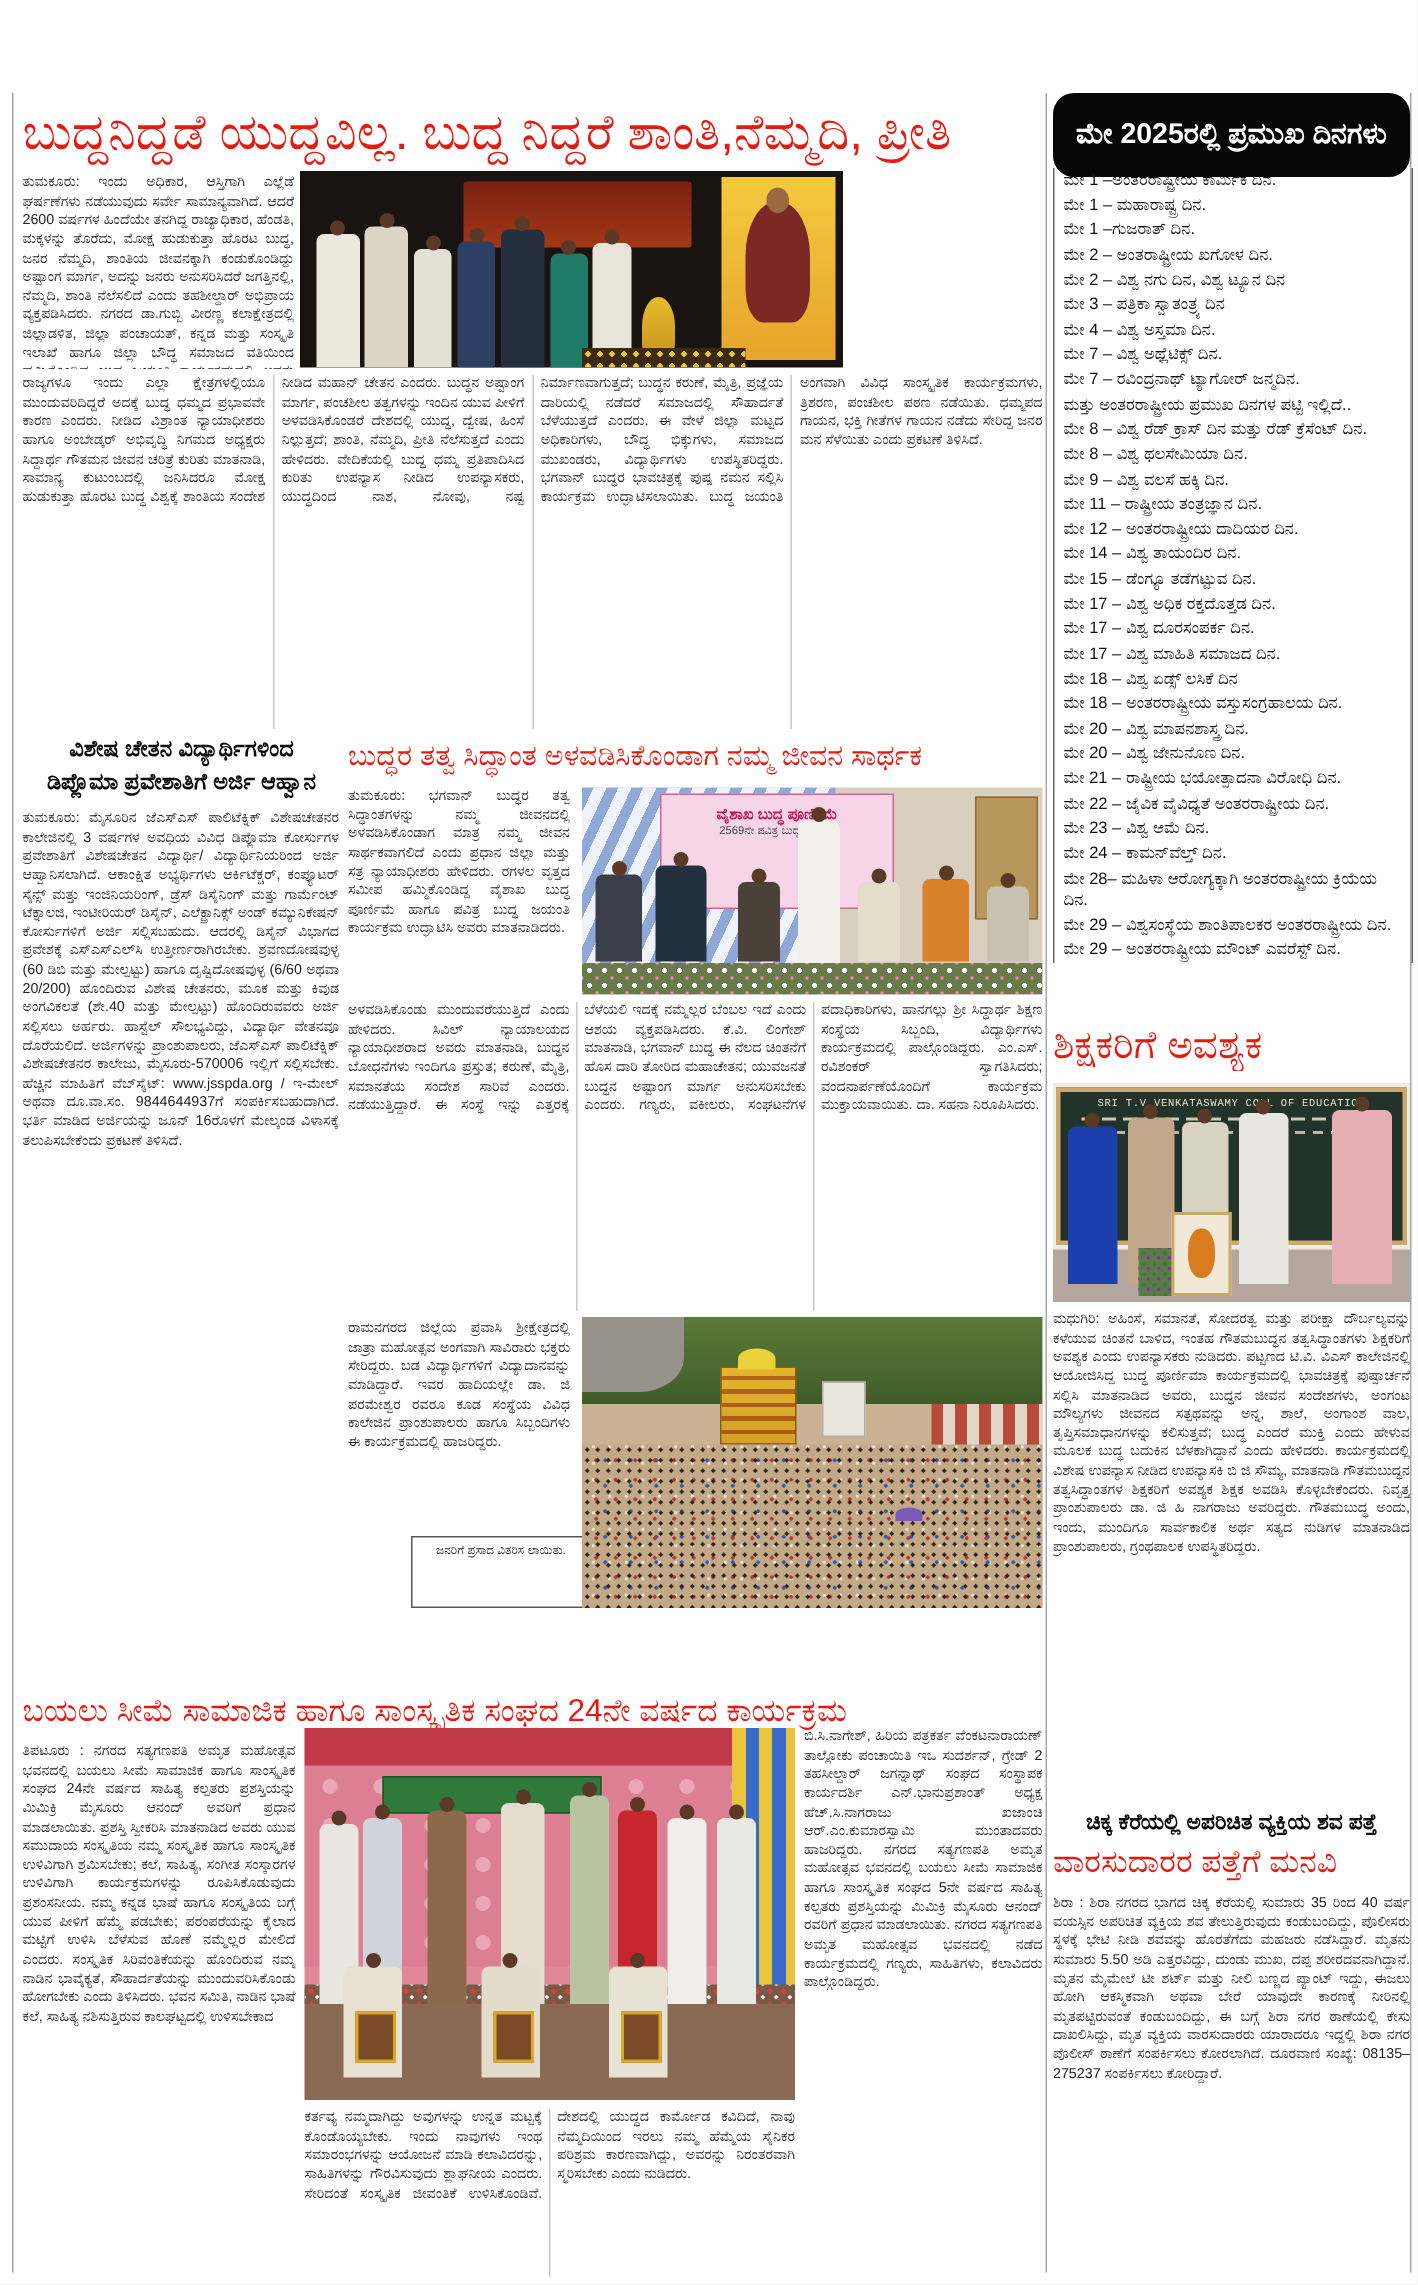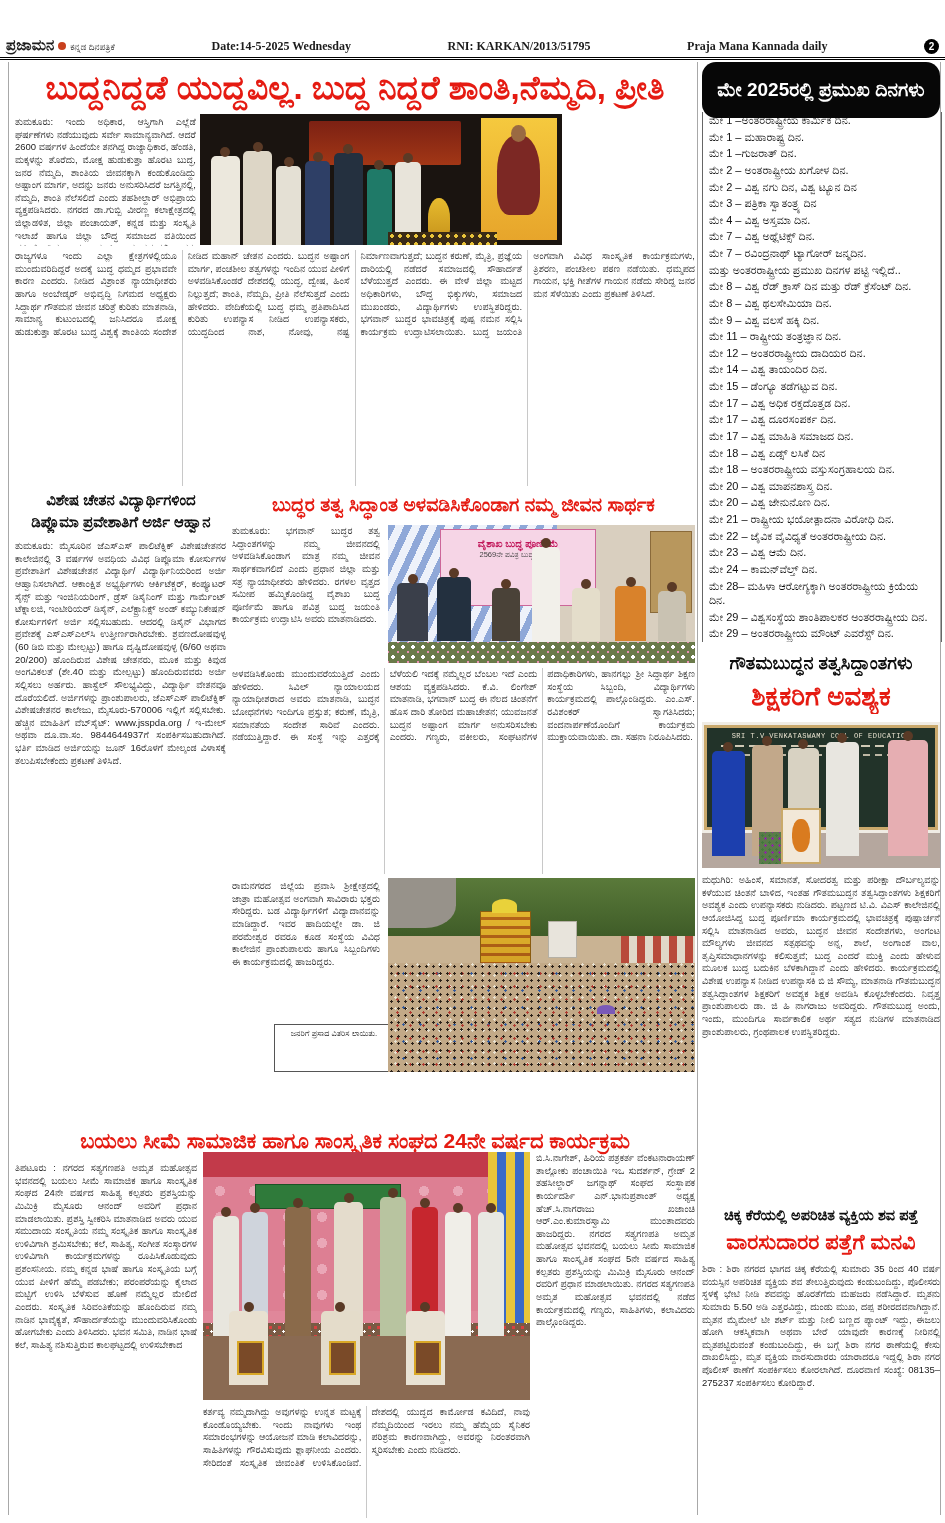--- a/index.html
+++ b/index.html
@@ -4,21 +4,21 @@
 <style>
   html,body{margin:0;padding:0;background:#e9e9e9;}
   .page{position:relative;width:945px;height:1523px;background:#ffffff;margin:0 auto;
         font-family:"Liberation Sans",sans-serif;color:#1c1c1c;overflow:hidden;}
   .abs{position:absolute;}
   .serif{font-family:"Liberation Serif",serif;}
   .body-text{font-size:9.5px;line-height:1.33;text-align:justify;color:#222;overflow:hidden;}
   .cols2{columns:2;column-gap:10px;column-rule:1px solid #c8c8c8;}
   .cols3{columns:3;column-gap:10px;column-rule:1px solid #c8c8c8;}
   .cols4{columns:4;column-gap:11px;column-rule:1px solid #c8c8c8;}
-  .headline-red{color:#e51b12;font-weight:bold;text-align:center;overflow:hidden;}
+  .headline-red{color:#e51b12;font-weight:normal;text-align:left;overflow:hidden;}
   .headline-black{color:#0d0d0d;font-weight:bold;text-align:center;overflow:hidden;}
   .rule-v{background:#a8a8a8;width:1px;}
   .fig{position:absolute;overflow:hidden;}
   .p{position:absolute;border-radius:5px 5px 0 0;}
   .p::before{content:"";position:absolute;top:-9px;left:50%;transform:translateX(-50%);
              width:10px;height:10px;border-radius:50%;background:#5a3a26;}
   .masthead{display:flex;align-items:flex-end;justify-content:space-between;
             border-bottom:3px double #000;padding:0 6px 3px 6px;box-sizing:border-box;}
   .pagenum{width:15px;height:15px;border-radius:50%;background:#000;color:#fff;
            font-size:10px;font-weight:bold;text-align:center;line-height:15px;}
@@ -26,31 +26,20 @@
   .may-pill{background:#070707;color:#fff;border-radius:14px;display:flex;
             align-items:center;justify-content:center;font-weight:bold;font-size:19px;}
   .capbox{border:1px solid #555;background:#fff;font-size:8px;line-height:1.4;
           padding:3px 4px;text-align:center;overflow:hidden;}
 </style>
 </head>
 <body>
 
 <div class="page">
 
-  <div class="abs masthead" style="left:0;top:34px;width:945px;height:26px;">
-    <div style="display:flex;align-items:baseline;gap:4px;">
-      <span style="font-size:15px;font-weight:bold;">ಪ್ರಜಾಮನ</span>
-      <span style="width:8px;height:8px;border-radius:50%;background:#c8401e;display:inline-block;"></span>
-      <span style="font-size:9px;">ಕನ್ನಡ ದಿನಪತ್ರಿಕೆ</span>
-    </div>
-    <div class="serif" style="font-size:12px;font-weight:bold;">Date:14-5-2025 Wednesday</div>
-    <div class="serif" style="font-size:12px;font-weight:bold;">RNI: KARKAN/2013/51795</div>
-    <div class="serif" style="font-size:12px;font-weight:bold;">Praja Mana Kannada daily</div>
-    <div class="pagenum">2</div>
-  </div>
 
   <div class="abs rule-v" style="left:8px;top:62px;height:1453px;"></div>
   <div class="abs rule-v" style="left:940px;top:62px;height:1453px;"></div>
   <div class="abs rule-v" style="left:697px;top:62px;height:1453px;"></div>
 
   <div class="abs headline-red" style="left:15px;top:64px;width:680px;height:48px;font-size:33px;line-height:48px;white-space:nowrap;">ಬುದ್ದನಿದ್ದಡೆ ಯುದ್ದವಿಲ್ಲ. ಬುದ್ದ ನಿದ್ದರೆ ಶಾಂತಿ,ನೆಮ್ಮದಿ, ಪ್ರೀತಿ</div>
 
   <div class="abs body-text" style="left:15px;top:116px;width:181px;height:130px;">ತುಮಕೂರು: ಇಂದು ಅಧಿಕಾರ, ಆಸ್ತಿಗಾಗಿ ಎಲ್ಲೆಡೆ ಘರ್ಷಣೆಗಳು ನಡೆಯುವುದು ಸರ್ವೇ ಸಾಮಾನ್ಯವಾಗಿದೆ. ಆದರೆ 2600 ವರ್ಷಗಳ ಹಿಂದೆಯೇ ತನಗಿದ್ದ ರಾಜ್ಯಾಧಿಕಾರ, ಹೆಂಡತಿ, ಮಕ್ಕಳನ್ನು ತೊರೆದು, ಮೋಕ್ಷ ಹುಡುಕುತ್ತಾ ಹೊರಟ ಬುದ್ಧ, ಜನರ ನೆಮ್ಮದಿ, ಶಾಂತಿಯ ಜೀವನಕ್ಕಾಗಿ ಕಂಡುಕೊಂಡಿದ್ದು ಅಷ್ಟಾಂಗ ಮಾರ್ಗ, ಅದನ್ನು ಜನರು ಅನುಸರಿಸಿದರೆ ಜಗತ್ತಿನಲ್ಲಿ, ನೆಮ್ಮದಿ, ಶಾಂತಿ ನೆಲೆಸಲಿದೆ ಎಂದು ತಹಶೀಲ್ದಾರ್ ಅಭಿಪ್ರಾಯ ವ್ಯಕ್ತಪಡಿಸಿದರು. ನಗರದ ಡಾ.ಗುಬ್ಬಿ ವೀರಣ್ಣ ಕಲಾಕ್ಷೇತ್ರದಲ್ಲಿ ಜಿಲ್ಲಾಡಳಿತ, ಜಿಲ್ಲಾ ಪಂಚಾಯತ್, ಕನ್ನಡ ಮತ್ತು ಸಂಸ್ಕೃತಿ ಇಲಾಖೆ ಹಾಗೂ ಜಿಲ್ಲಾ ಬೌದ್ಧ ಸಮಾಜದ ವತಿಯಿಂದ ಹಮ್ಮಿಕೊಂಡಿದ್ದ ಬುದ್ಧ ಜಯಂತಿ ಕಾರ್ಯಕ್ರಮದಲ್ಲಿ ಅವರು ಮಾತನಾಡಿದರು.</div>
 
   <div class="fig" style="left:200px;top:114px;width:362px;height:131px;background:#1a1410;">
@@ -209,21 +198,20 @@
       <div class="maylist-item">ಮೇ 24 – ಕಾಮನ್‌ವೆಲ್ತ್ ದಿನ.</div>
 
       <div class="maylist-item">ಮೇ 28– ಮಹಿಳಾ ಆರೋಗ್ಯಕ್ಕಾಗಿ ಅಂತರರಾಷ್ಟ್ರೀಯ ಕ್ರಿಯೆಯ ದಿನ.</div>
 
       <div class="maylist-item">ಮೇ 29 – ವಿಶ್ವಸಂಸ್ಥೆಯ ಶಾಂತಿಪಾಲಕರ ಅಂತರರಾಷ್ಟ್ರೀಯ ದಿನ.</div>
 
       <div class="maylist-item">ಮೇ 29 – ಅಂತರರಾಷ್ಟ್ರೀಯ ಮೌಂಟ್ ಎವರೆಸ್ಟ್ ದಿನ.</div>
 
     </div>
 
-  <div class="abs headline-black" style="left:702px;top:650px;width:238px;height:26px;font-size:18px;line-height:26px;white-space:nowrap;">ಗೌತಮಬುದ್ಧನ ತತ್ವಸಿದ್ಧಾಂತಗಳು</div>
   <div class="abs headline-red" style="left:702px;top:678px;width:238px;height:36px;font-size:26px;line-height:36px;white-space:nowrap;">ಶಿಕ್ಷಕರಿಗೆ ಅವಶ್ಯಕ</div>
 
   <div class="fig" style="left:702px;top:722px;width:238px;height:146px;background:#f0ece4;">
     <div class="abs" style="left:1%;top:2%;width:98%;height:72%;background:#223329;border:3px solid #caa96c;box-sizing:border-box;overflow:hidden;">
       <div style="font-size:7px;color:#e8e2cf;text-align:center;margin-top:4px;letter-spacing:.5px;font-family:'Liberation Mono',monospace;">SRI T.V VENKATASWAMY COLL OF EDUCATION</div>
       <div style="height:2px;margin:5px 14px 0;background:repeating-linear-gradient(90deg,#cfc9b5 0 9px,transparent 9px 14px);"></div>
       <div style="height:2px;margin:7px 24px 0;background:repeating-linear-gradient(90deg,#bdb7a4 0 7px,transparent 7px 12px);"></div>
     </div>
     <div class="abs" style="left:0;bottom:0;width:100%;height:24%;background:#b5a79e;"></div>
     <span class="p" style="left:4%;bottom:8%;width:14%;height:72%;background:#1c3fae;"></span>

